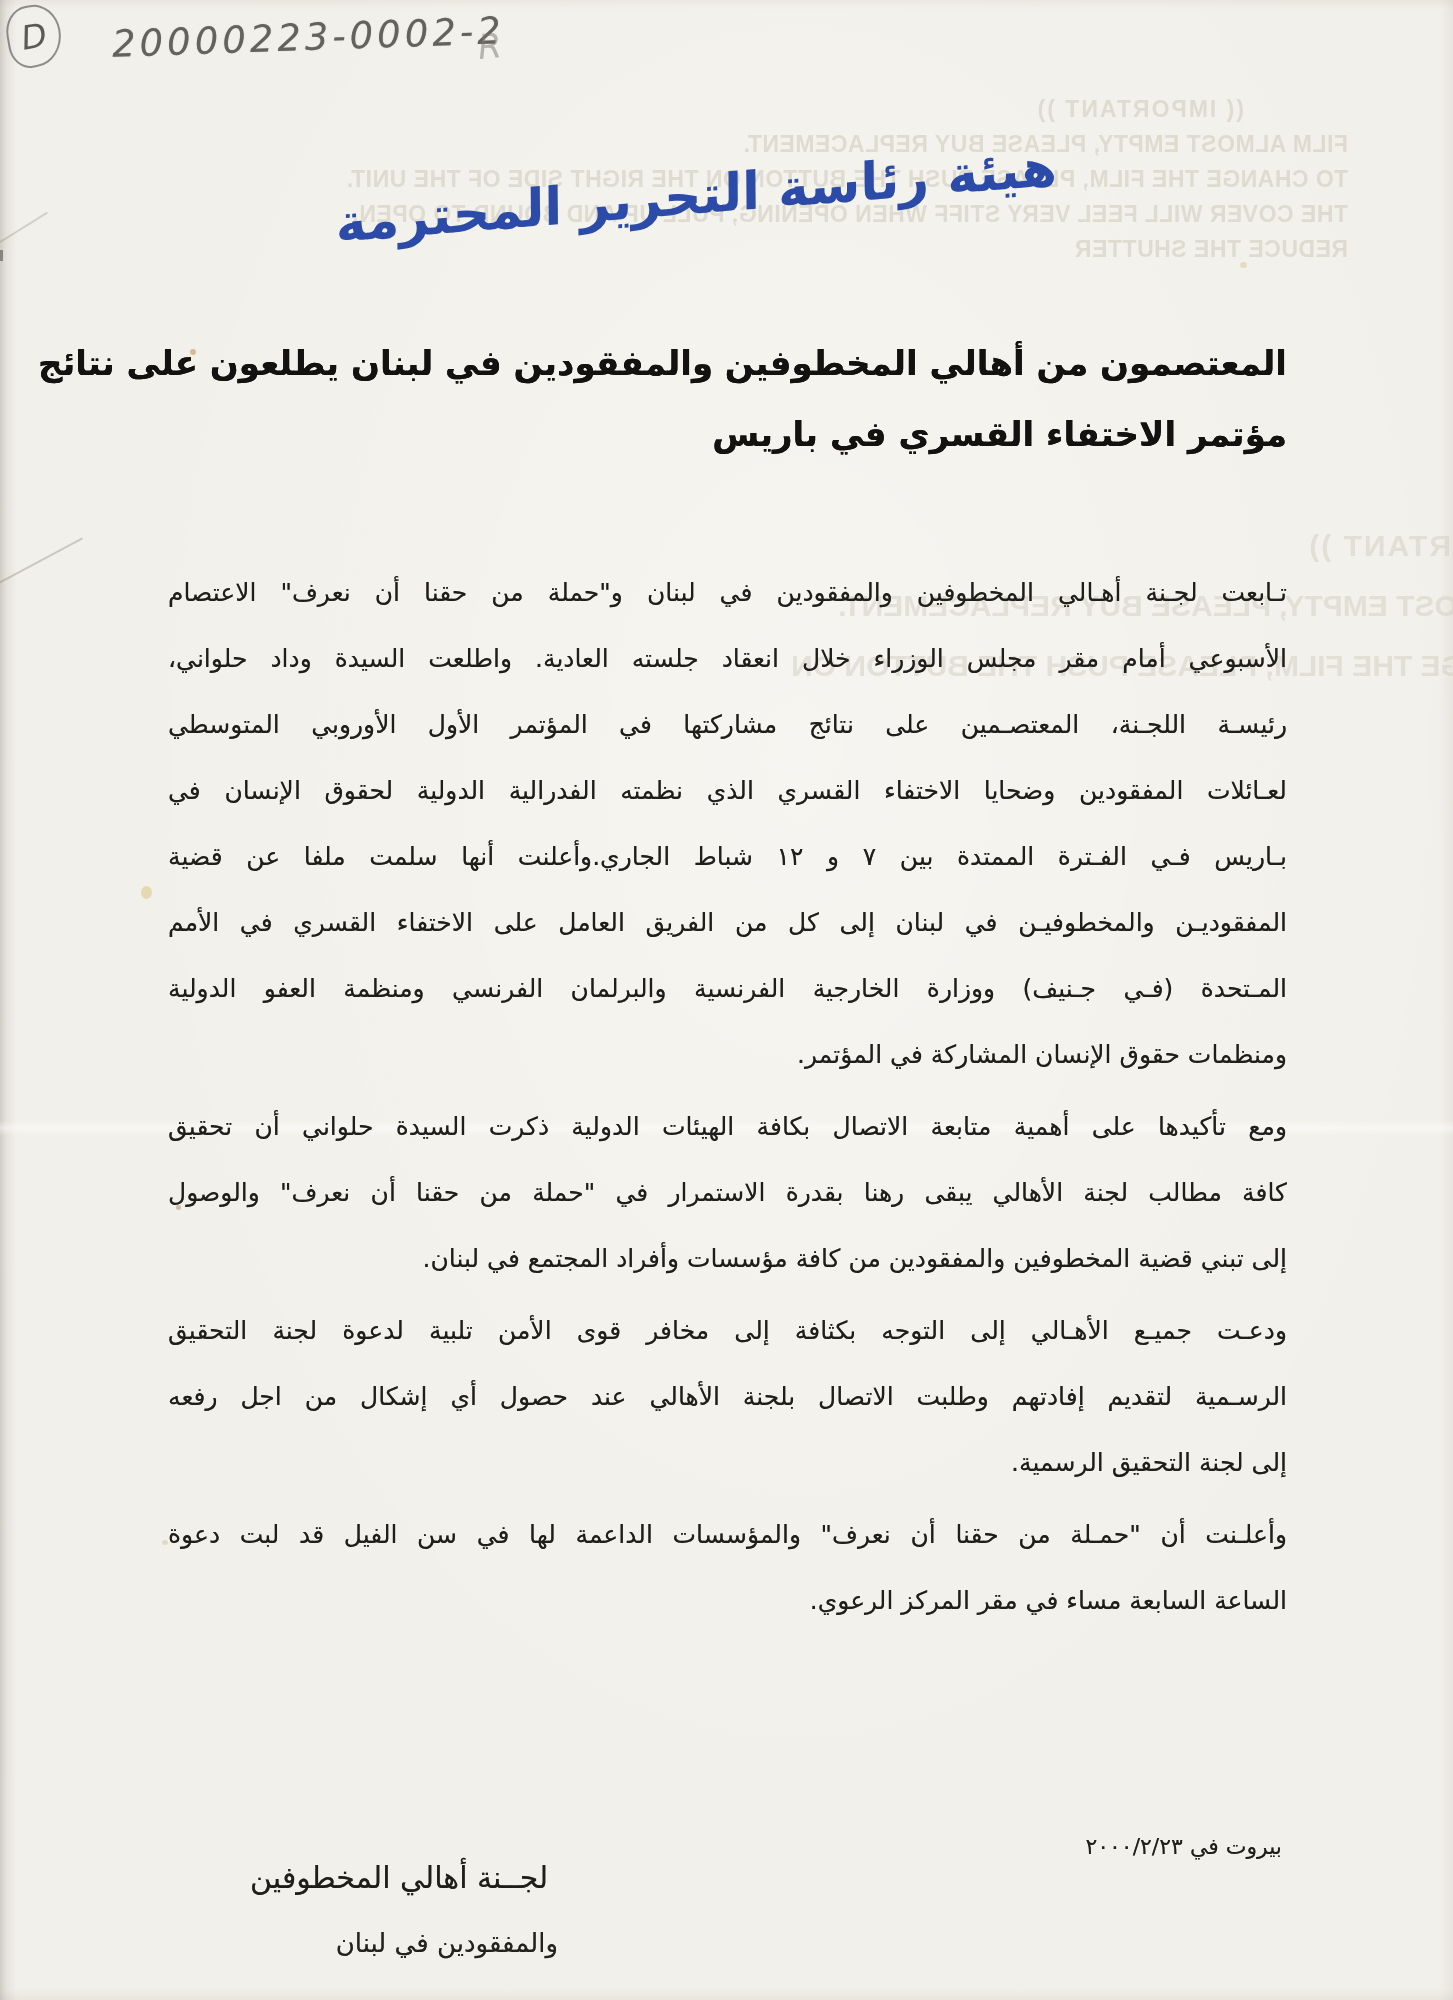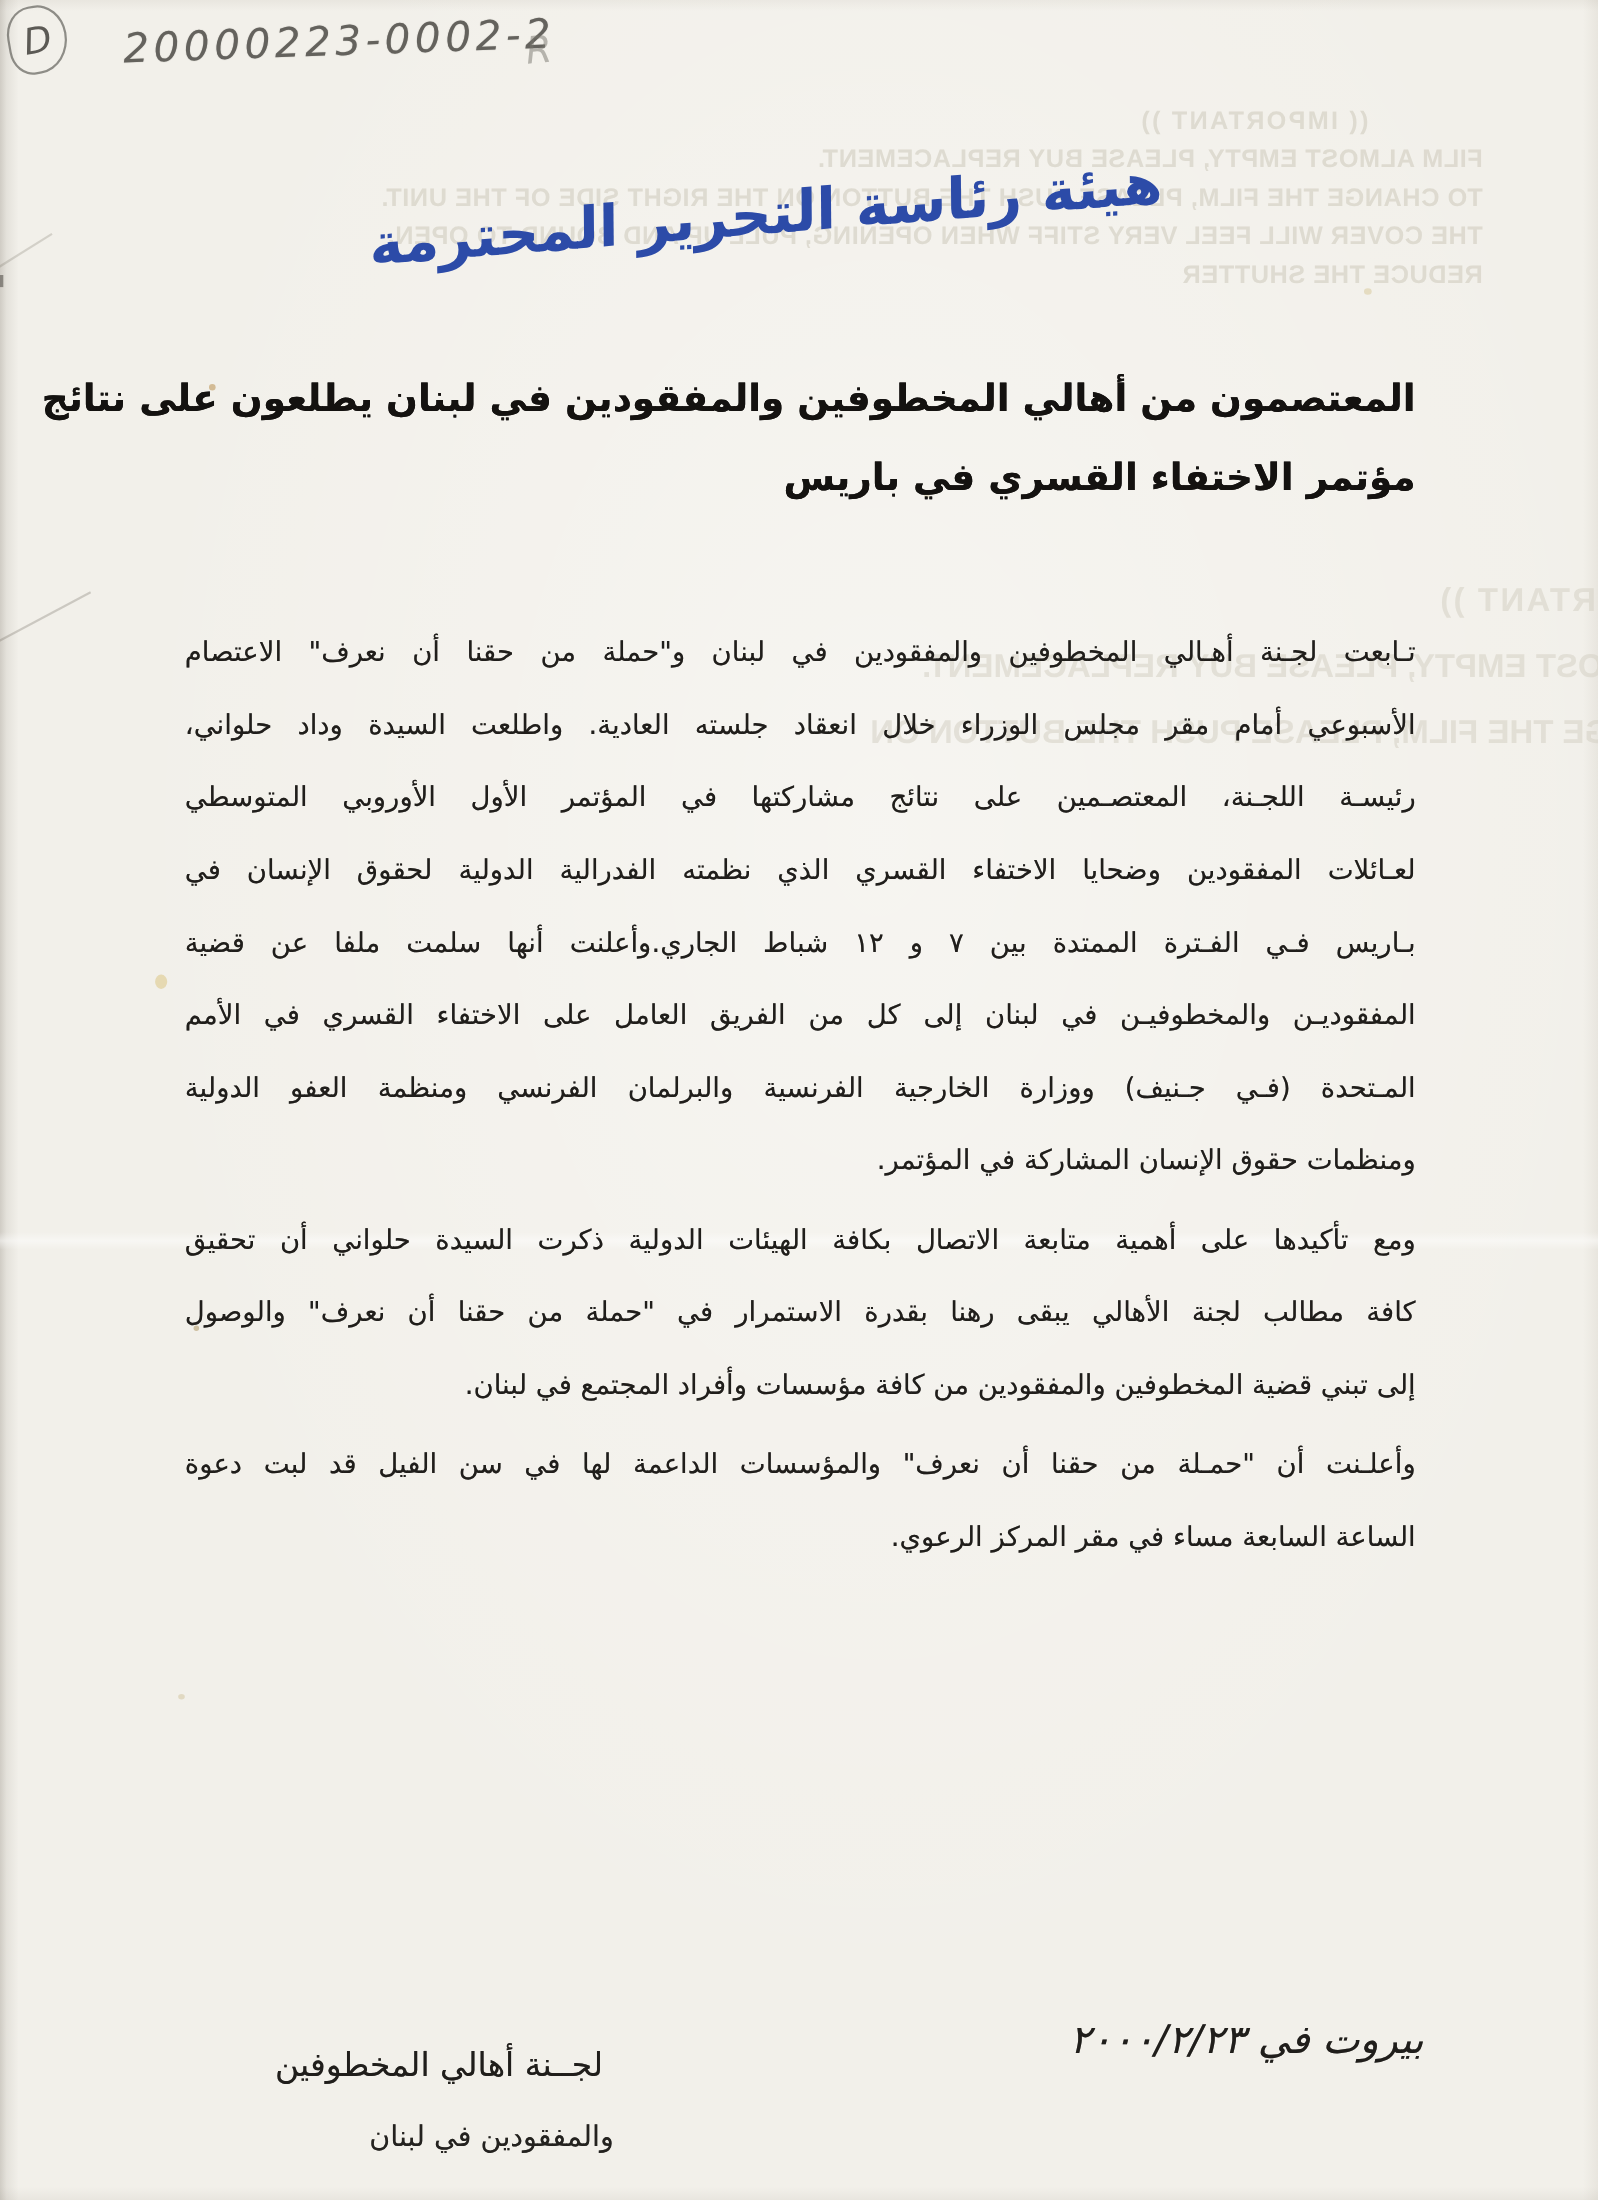--- a/index.html
+++ b/index.html
@@ -72,23 +72,23 @@
     text-shadow:0 0 0.4px rgba(20,18,16,0.55);
   }
   .para { margin:0 0 6px 0; }
   .bline {
     line-height:66px; white-space:nowrap;
     text-align:justify; text-align-last:justify; text-justify:inter-word;
   }
   .bline.lastline { text-align-last:right; }
 
   .date-line {
-    position:absolute; top:1834px; right:159px;
-    direction:rtl; font-size:36px; color:#201e1b;
-    text-shadow:0 0 0.4px rgba(20,18,16,0.55); white-space:nowrap;font-style:italic;
+    position:absolute; top:1834px; right:171px;
+    direction:rtl; font-size:22px; color:#201e1b;
+    text-shadow:0 0 0.4px rgba(20,18,16,0.55); white-space:nowrap;
   }
   .sig-1 {
     position:absolute; top:1860px; left:250px; width:340px;
     direction:rtl; text-align:left; font-size:30px; color:#201e1b;
     text-shadow:0 0 0.5px rgba(20,18,16,0.6); white-space:nowrap;
   }
   .sig-2 {
     position:absolute; top:1928px; left:258px; width:300px;
     direction:rtl; text-align:right; font-size:26px; color:#24221f;
     text-shadow:0 0 0.4px rgba(20,18,16,0.5); white-space:nowrap;
@@ -161,20 +161,25 @@
         <div class="bline">المفقوديـن والمخطوفيـن في لبنان إلى كل من الفريق العامل على الاختفاء القسري في الأمم</div>
         <div class="bline">المـتحدة (فـي جـنيف) ووزارة الخارجية الفرنسية والبرلمان الفرنسي ومنظمة العفو الدولية</div>
         <div class="bline lastline">ومنظمات حقوق الإنسان المشاركة في المؤتمر.</div>
       </div>
       <div class="para">
         <div class="bline">ومع تأكيدها على أهمية متابعة الاتصال بكافة الهيئات الدولية ذكرت السيدة حلواني أن تحقيق</div>
         <div class="bline">كافة مطالب لجنة الأهالي يبقى رهنا بقدرة الاستمرار في "حملة من حقنا أن نعرف" والوصول</div>
         <div class="bline lastline">إلى تبني قضية المخطوفين والمفقودين من كافة مؤسسات وأفراد المجتمع في لبنان.</div>
       </div>
       <div class="para">
+        <div class="bline">ودعـت جميـع الأهـالي إلى التوجه بكثافة إلى مخافر قوى الأمن تلبية لدعوة لجنة التحقيق</div>
+        <div class="bline">الرسـمية لتقديم إفادتهم وطلبت الاتصال بلجنة الأهالي عند حصول أي إشكال من اجل رفعه</div>
+        <div class="bline lastline">إلى لجنة التحقيق الرسمية.</div>
+      </div>
+      <div class="para">
         <div class="bline">وأعلـنت أن "حمـلة من حقنا أن نعرف" والمؤسسات الداعمة لها في سن الفيل قد لبت دعوة</div>
         <div class="bline lastline">الساعة السابعة مساء في مقر المركز الرعوي.</div>
       </div>
     </div>
 
   <div class="date-line">بيروت في ٢٠٠٠/٢/٢٣</div>
   <div class="sig-1">لجــنة أهالي المخطوفين</div>
   <div class="sig-2">والمفقودين في لبنان</div>
 
 </div>

